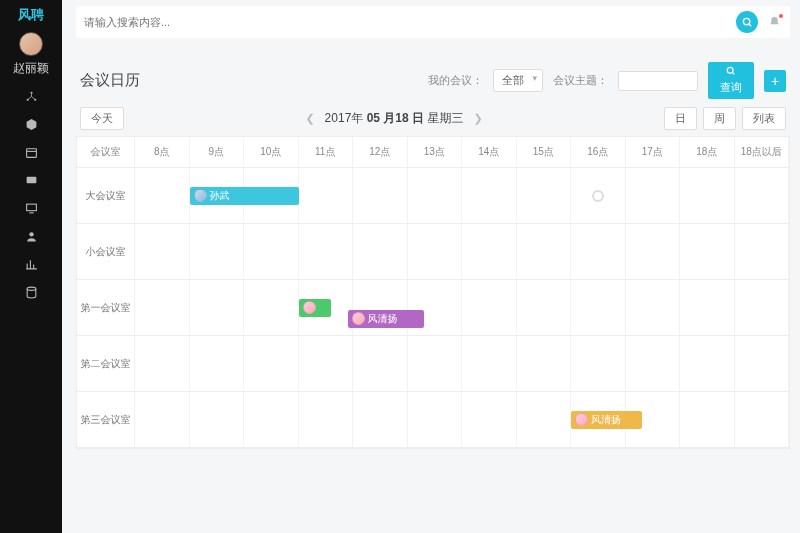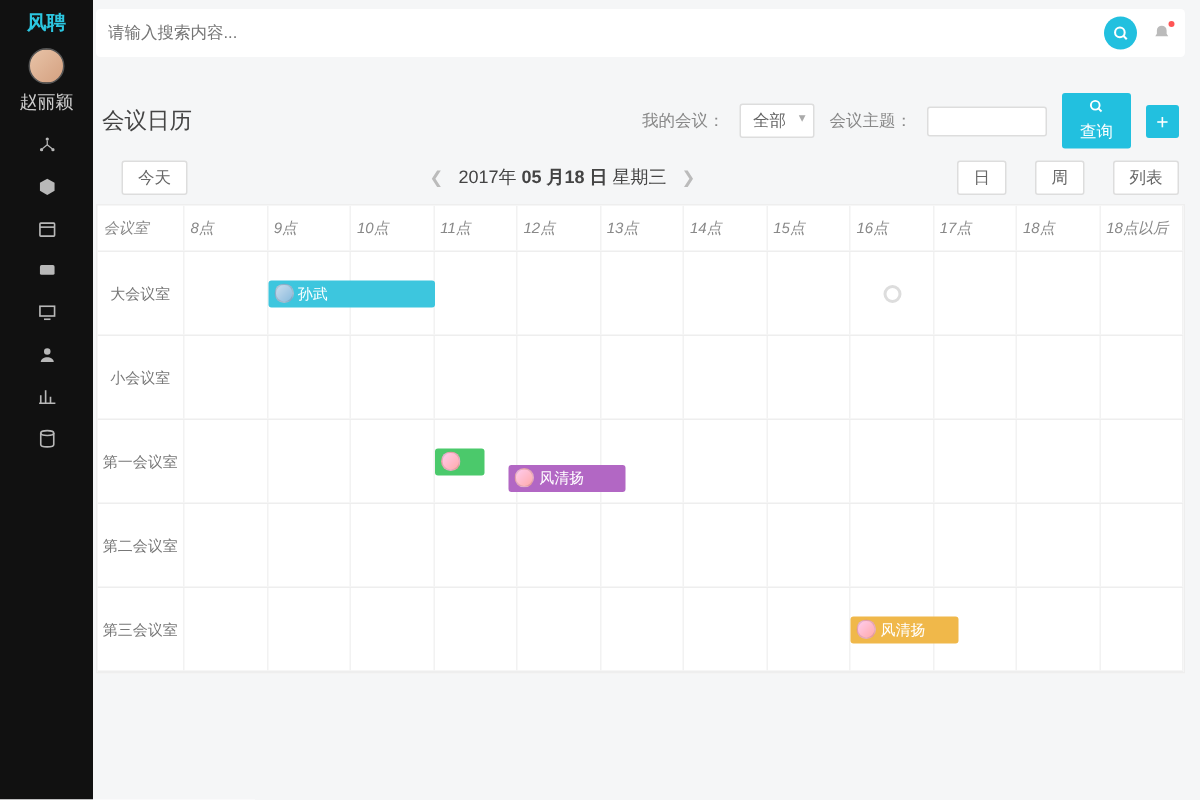--- a/index.html
+++ b/index.html
@@ -4,46 +4,46 @@
 <style>
 * { box-sizing: border-box; margin: 0; padding: 0; font-family: -apple-system, "Microsoft YaHei", sans-serif; }
 body { background: #f5f6f7; width: 800px; height: 533px; overflow: hidden; font-size: 11px; color: #333; }
 .app { display: flex; height: 100%; }
 .sidebar { width: 62px; background: #111; color: #fff; display: flex; flex-direction: column; align-items: center; padding-top: 6px; }
 .logo { color: #2cc6e0; font-weight: bold; font-size: 13px; margin-bottom: 8px; }
 .avatar-main { width: 24px; height: 24px; border-radius: 50%; background: linear-gradient(135deg,#e8c4a8,#d4a080); margin-bottom: 4px; border:1px solid #555; }
 .username { font-size: 12px; color: #ccc; margin-bottom: 12px; }
 .nav-icons { display: flex; flex-direction: column; gap: 14px; align-items: center; }
 .nav-icon { width: 14px; height: 14px; opacity: .7; display:flex; align-items:center; justify-content:center; }
-.main { flex: 1; display: flex; flex-direction: column; padding: 6px 10px 0 2px; overflow: hidden; }
+.main { flex: 1; display: flex; flex-direction: column; padding: 6px 10px 0 14px; overflow: hidden; }
 .topbar { display: flex; align-items: center; background: #fff; border-radius: 3px; padding: 5px 8px; gap: 8px; }
 .search-wrap { flex: 1; display: flex; align-items: center; }
 .search-input { flex: 1; border: none; outline: none; font-size: 11px; color: #999; }
 .search-btn { width: 22px; height: 22px; border-radius: 50%; background: #22c0df; display: flex; align-items: center; justify-content: center; color: #fff; }
 .bell { width: 16px; height: 16px; position: relative; color:#bbb; display:flex; align-items:center; justify-content:center;}
 .bell::after { content:''; position:absolute; top:0; right:-1px; width:4px; height:4px; border-radius:50%; background:#f55; }
 .header-row { display:flex; align-items:center; margin:24px 4px 8px 4px; gap:10px; }
 .page-title { font-size: 15px; color: #444; font-weight: 500; }
 .spacer { flex:1; }
 .label { color:#888; font-size:11px; }
 .select { border:1px solid #ddd; background:#fff; color:#666; padding:3px 18px 3px 8px; border-radius:2px; position:relative; font-size:11px; }
 .select::after { content:'▾'; position:absolute; right:5px; color:#aaa; font-size:9px; }
 .text-input { border:1px solid #ddd; background:#fff; padding:3px 6px; width:80px; border-radius:2px; font-size:11px; }
 .btn-primary { background:#22c0df; color:#fff; border:none; padding:4px 12px; border-radius:2px; display:flex; align-items:center; gap:4px; font-size:11px;flex-direction:column; }
 .btn-plus { background:#22c0df; color:#fff; width:22px; height:22px; border-radius:2px; display:flex; align-items:center; justify-content:center; font-size:14px; }
 .toolbar { display:flex; align-items:center; margin:0 4px 6px 4px; gap:6px; }
-.btn-outline { border:1px solid #ddd; background:#fff; color:#666; padding:3px 10px; border-radius:2px; font-size:11px;margin-left:13px; }
+.btn-outline { border:1px solid #ddd; background:#fff; color:#666; padding:3px 10px; border-radius:2px; font-size:11px; }
 .date-nav { flex:1; display:flex; align-items:center; justify-content:center; gap:10px; color:#444; }
 .arrow { color:#bbb; font-size:11px; cursor:pointer; }
 .date-text { font-size:12px; }
 .date-text b { font-weight:600; }
 .view-btns { display:flex; gap:6px; }
 .calendar { background:#fff; border:1px solid #eee; overflow:hidden; }
 .cal-head { display:flex; border-bottom:1px solid #eee; }
-.cal-head .cell { flex:1; padding:8px 4px; color:#888; font-size:10px; border-right:1px solid #f2f2f2;font-style:italic; }
+.cal-head .cell { flex:1; padding:8px 4px; text-align:center; color:#888; font-size:10px; border-right:1px solid #f2f2f2; }
 .cal-head .cell:first-child { flex:0 0 58px; }
 .cal-body .row { display:flex; border-bottom:1px solid #eee; height:56px; position:relative; }
 .cal-body .row .cell { flex:1; border-right:1px solid #f2f2f2; }
 .cal-body .row .room-name { flex:0 0 58px; display:flex; align-items:center; justify-content:center; color:#777; font-size:10px; }
 .event { position:absolute; top:50%; transform:translateY(-50%); height:18px; border-radius:2px; display:flex; align-items:center; padding:0 4px; gap:3px; color:#fff; font-size:10px;text-align:right; }
 .event .ev-avatar { width:13px; height:13px; border-radius:50%; background:#fff; border:1px solid rgba(0,0,0,.1); }
 .event .ev-avatar.f { background:linear-gradient(135deg,#fce,#faa); }
 .event .ev-avatar.m { background:linear-gradient(135deg,#cde,#8bd); }
 .ring { position:absolute; width:12px; height:12px; border:2px solid #ddd; border-radius:50%; top:50%; transform:translate(-50%,-50%); }
 </style>

